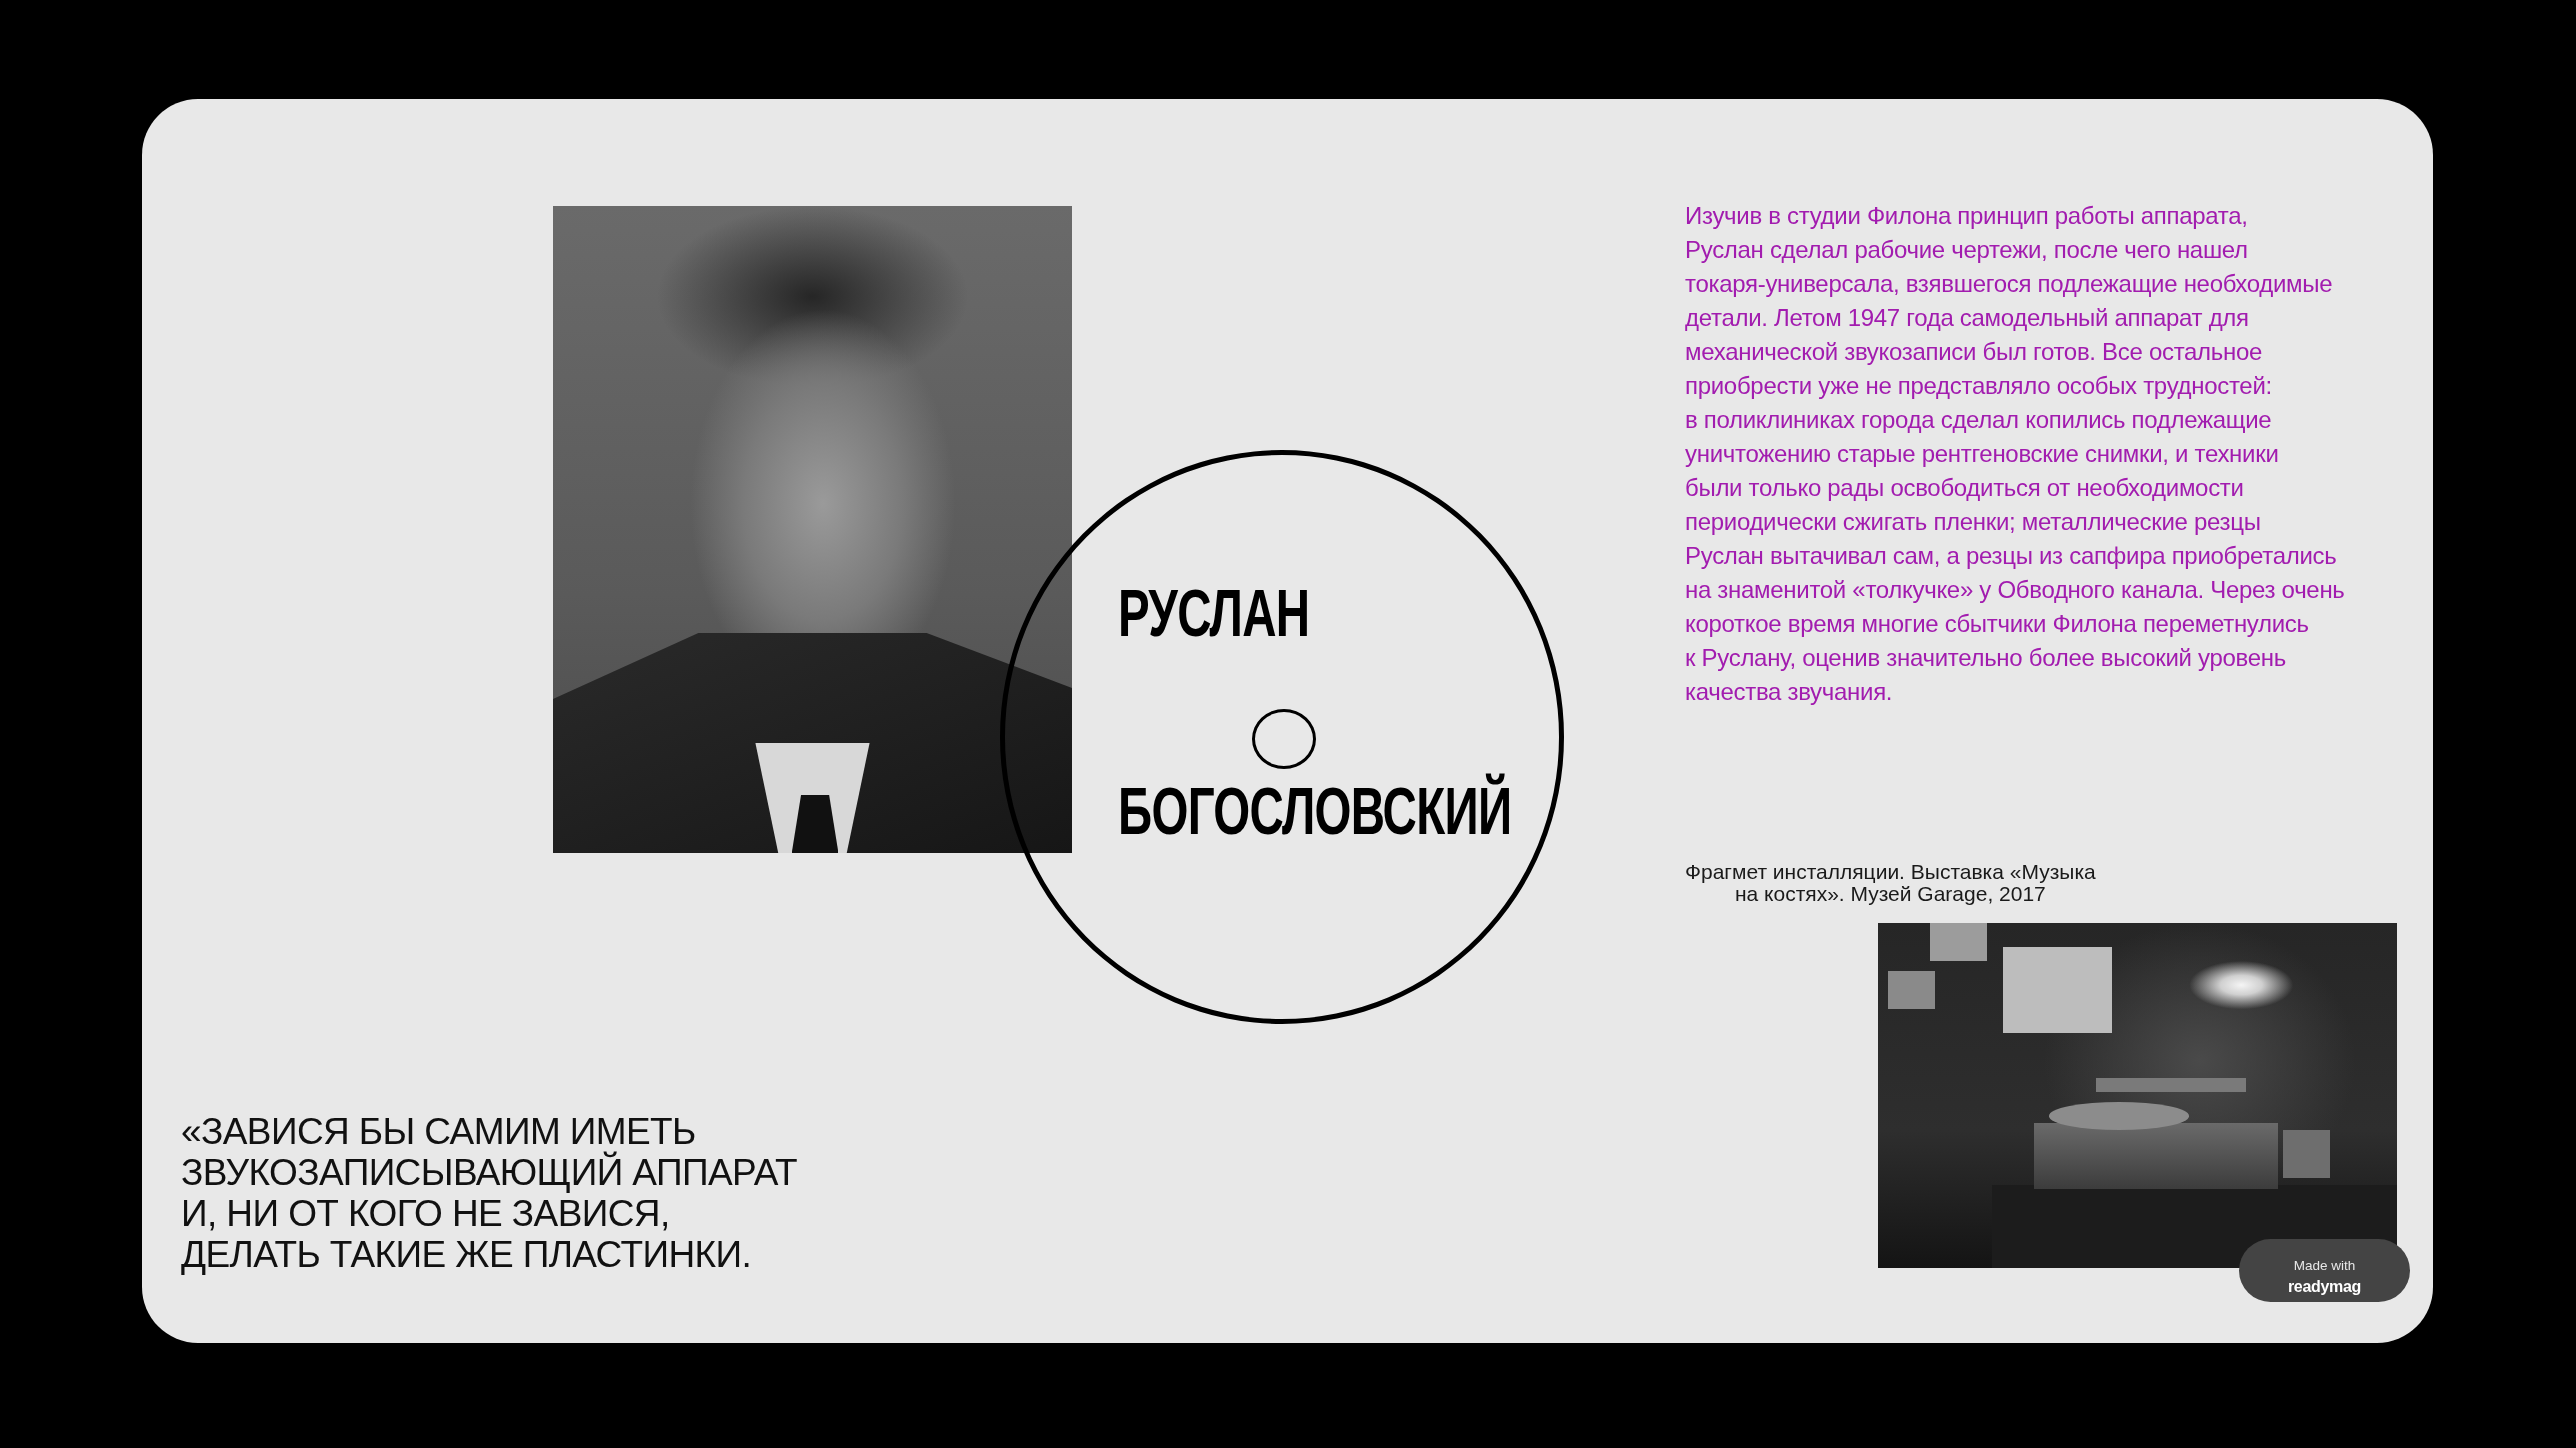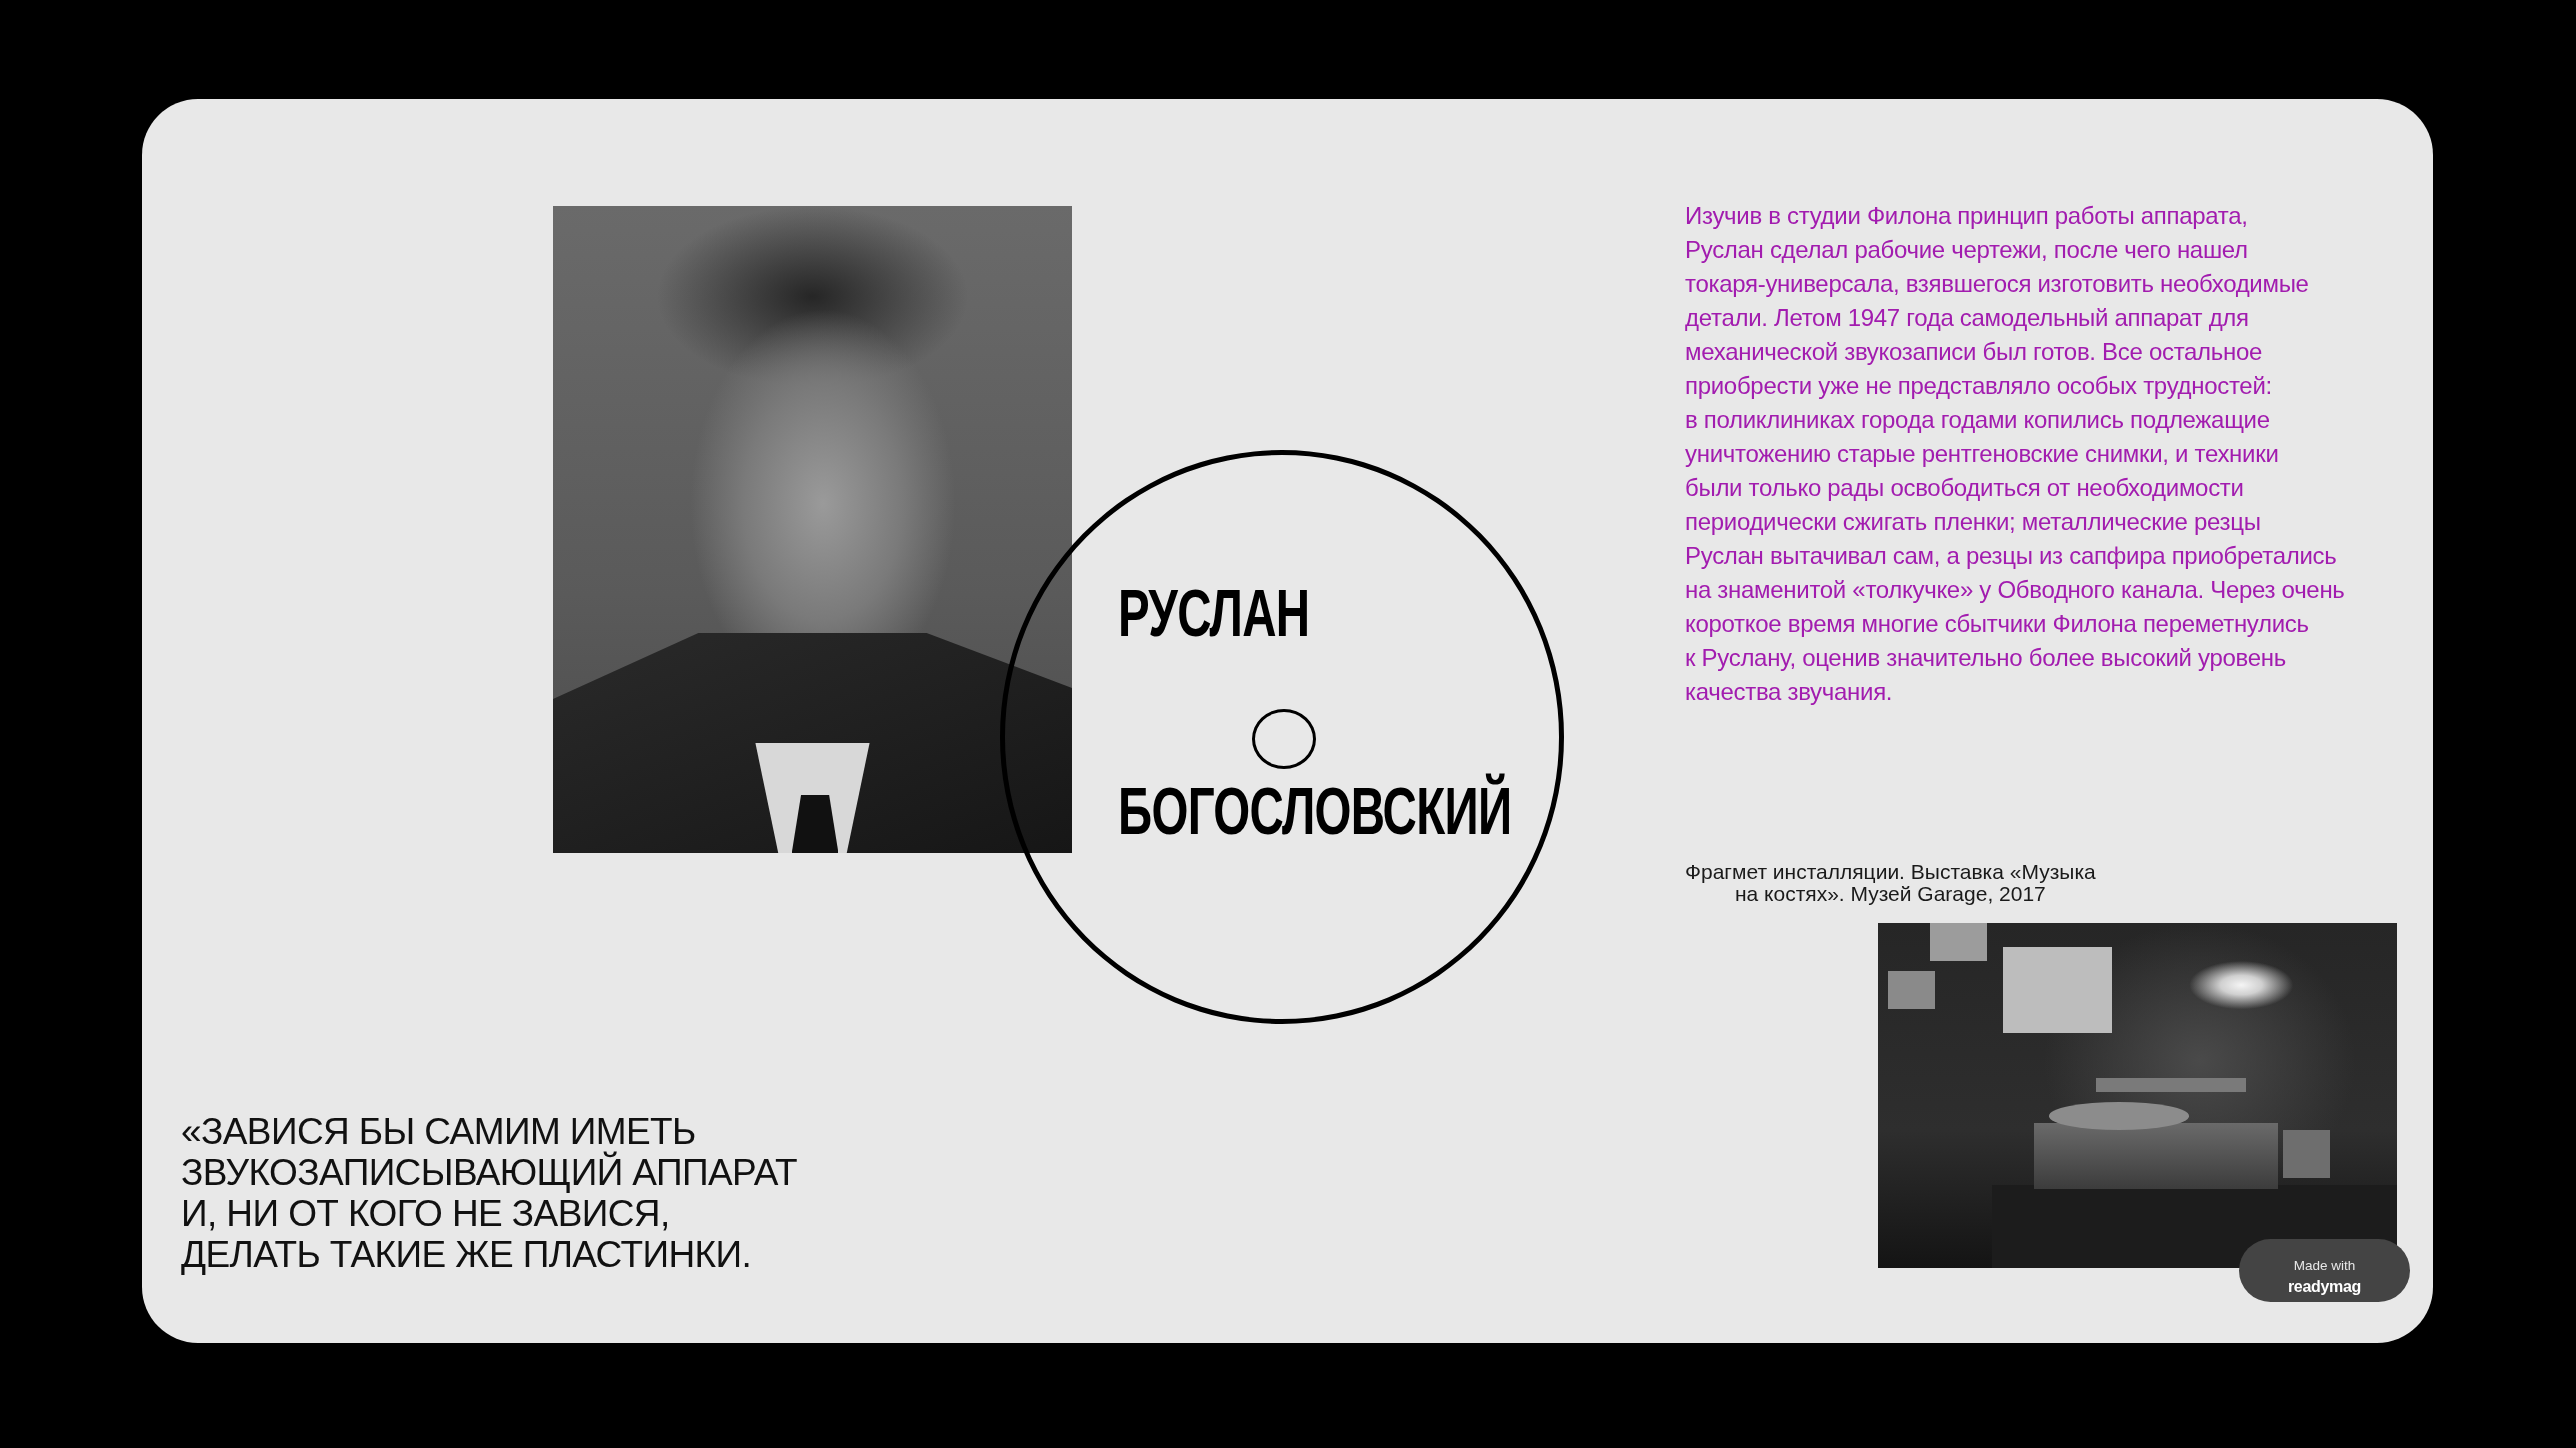--- a/index.html
+++ b/index.html
@@ -175,25 +175,25 @@
 
   <div class="record"></div>
   <div class="record-hole"></div>
 
   <div class="name-first">РУСЛАН</div>
   <div class="name-last">БОГОСЛОВСКИЙ</div>
 
   <div class="body-text">
     <span>Изучив в студии Филона принцип работы аппарата,</span>
     <span>Руслан сделал рабочие чертежи, после чего нашел</span>
-    <span>токаря-универсала, взявшегося изготовить необходимые</span>
+    <span>токаря-универсала, взявшегося подлежащие необходимые</span>
     <span>детали. Летом 1947 года самодельный аппарат для</span>
     <span>механической звукозаписи был готов. Все остальное</span>
     <span>приобрести уже не представляло особых трудностей:</span>
-    <span>в поликлиниках города годами копились подлежащие</span>
+    <span>в поликлиниках города сделал копились подлежащие</span>
     <span>уничтожению старые рентгеновские снимки, и техники</span>
     <span>были только рады освободиться от необходимости</span>
     <span>периодически сжигать пленки; металлические резцы</span>
     <span>Руслан вытачивал сам, а резцы из сапфира приобретались</span>
     <span>на знаменитой «толкучке» у Обводного канала. Через очень</span>
     <span>короткое время многие сбытчики Филона переметнулись</span>
     <span>к Руслану, оценив значительно более высокий уровень</span>
     <span>качества звучания.</span>
   </div>
 

